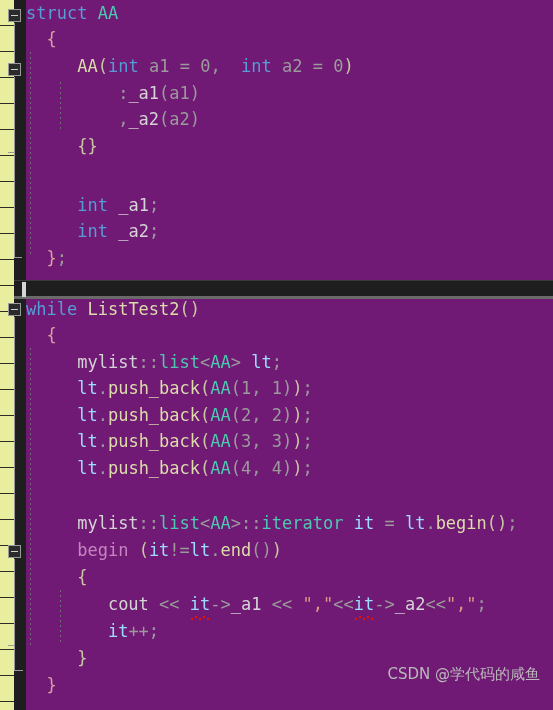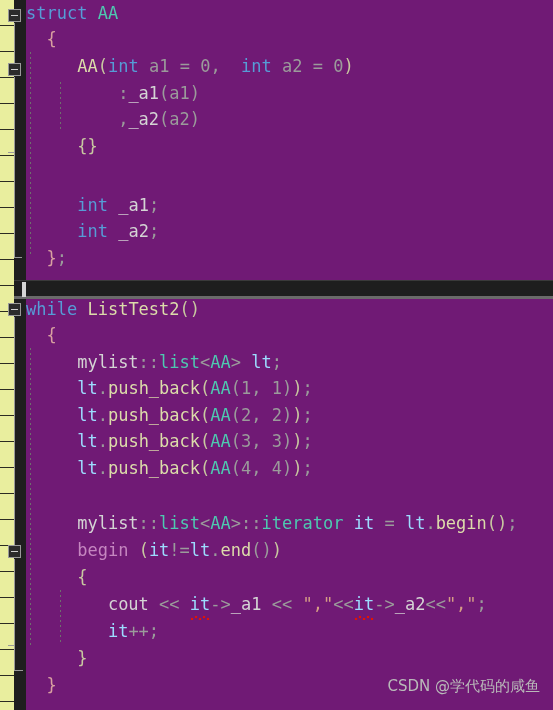--- a/index.html
+++ b/index.html
@@ -137,21 +137,21 @@
   .split-top-edge {
     position: absolute;
     left: 14px; top: 280px;
     width: 539px; height: 1px;
     background: #3a3a3a;
   }
 
   
   .watermark {
     position: absolute;
-    right: 13px; bottom: 14px;
+    right: 13px; bottom: 26px;
     font-family: "DejaVu Sans", "Liberation Sans", sans-serif;
     font-size: 15px;
     color: #b9b9b9;
     white-space: pre;
   }
 </style>
 </head>
 <body>
 
 <div class="editor">

